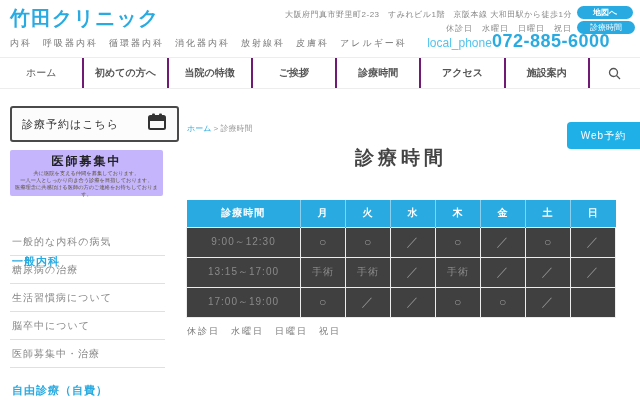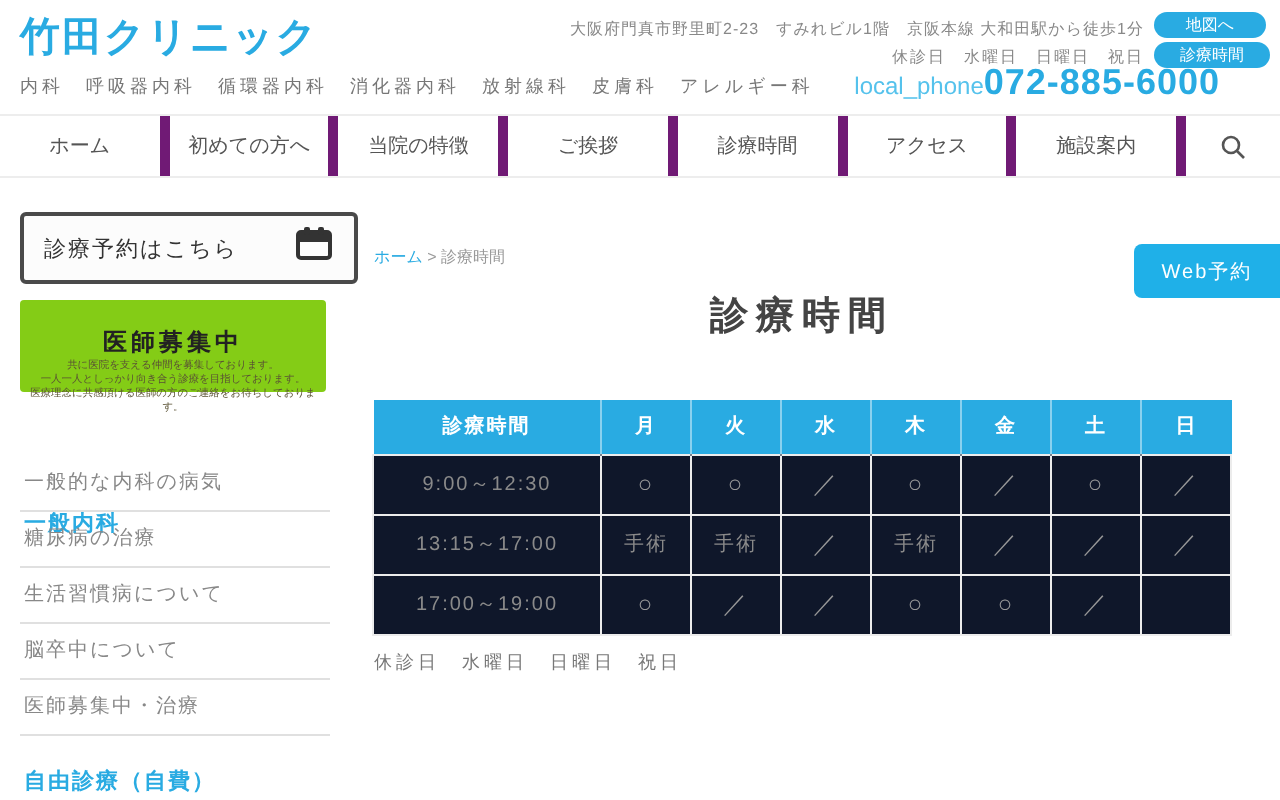--- a/index.html
+++ b/index.html
@@ -7,41 +7,41 @@
     font-family:"Liberation Sans","DejaVu Sans",sans-serif; }
   .abs { position:absolute; }
 
   
   #logo { left:10px; top:5px; font-size:20px; font-weight:bold; color:#29abe2; letter-spacing:1px; }
   #departments { left:10px; top:37px; font-size:9px; color:#777; letter-spacing:2px; }
   #address-line { right:68px; top:9px; font-size:8px; color:#888; letter-spacing:.5px; }
   #closed-line { right:68px; top:23px; font-size:8px; color:#888; letter-spacing:1px; }
   .pill-btn { background:#29abe2; color:#fff; font-size:8px; border:none; border-radius:8px;
     height:13px; line-height:13px; text-align:center; padding:0 8px; cursor:pointer; display:block; }
-  #map-btn { right:7px; top:6px; width:56px; }
+  #map-btn { right:7px; top:6px; width:56px;font-weight:bold; }
   #hours-btn { right:5px; top:21px; width:58px; }
   #phone { right:30px; top:31px; display:flex; align-items:baseline; }
   #phone .phone-ic { font-size:12px; color:#55c2ec; }
   #phone .phone-num { font-size:18px; font-weight:bold; color:#29abe2; letter-spacing:.5px; }
 
   
   #nav { left:0; top:57px; width:640px; height:32px; display:flex; align-items:stretch;
     border-top:1px solid #ededed; border-bottom:1px solid #ededed; }
   .nav-item { flex:1; display:flex; align-items:center; justify-content:center;
     font-size:10px; color:#555; cursor:pointer; }
-  .nav-item + .nav-item, #nav-search { border-left:5px solid #701a75; }
+  .nav-item + .nav-item, #nav-search { border-left:2px solid #701a75;font-weight:bold; }
   #nav-search { width:52px; flex:none; display:flex; align-items:center; justify-content:center; cursor:pointer; }
 
   
   #reserve-btn { left:10px; top:106px; width:169px; height:36px; background:#fcfcfc;
     border:2px solid #4a4a4a; border-radius:3px; display:flex; align-items:center;
     justify-content:space-between; padding:0 10px; cursor:pointer; }
   #reserve-btn .lbl { font-size:11px; color:#333; letter-spacing:1px; }
-  #recruit-box { left:10px; top:150px; width:153px; height:46px; background:#84cc16;
-    border-radius:2px; text-align:center; padding-top:13px; }
+  #recruit-box { left:10px; top:150px; width:153px; height:46px; background:#c4b5fd;
+    border-radius:2px; text-align:center; padding-top:3px; }
   #recruit-title { font-size:12px; font-weight:bold; color:#222; letter-spacing:2px; }
   .recruit-line { font-size:5.5px; color:#5a5234; line-height:7px; transform:scale(.95); }
   .side-heading { left:12px; font-size:11px; font-weight:bold; color:#29abe2; letter-spacing:1px; }
   #side-heading-1 { top:210px;margin-top:44px; }
   #side-heading-2 { top:383px; }
   #side-menu { left:10px; top:228px; width:155px; }
   .side-item { height:28px; line-height:28px; font-size:10px; color:#888;
     border-bottom:1px solid #e0e0e0; padding-left:2px; letter-spacing:1px; cursor:pointer; }
 
   
@@ -49,21 +49,21 @@
   #breadcrumb .bc-home { color:#29abe2; cursor:pointer; }
   #web-reserve-btn { right:0; top:122px; width:73px; height:27px; background:#1fb0e8; color:#fff;
     font-size:10px; border:none; border-radius:4px 0 0 4px; cursor:pointer; letter-spacing:1px; }
   #page-title { left:186px; top:145px; width:430px; text-align:center; font-size:19px;
     color:#444; letter-spacing:4px; }
 
   #schedule { left:186px; top:200px; width:430px; border-collapse:collapse; table-layout:fixed; }
   #schedule th { background:#29abe2; color:#fff; font-size:10px; font-weight:bold; height:27px;
     border-left:1px solid rgba(255,255,255,.45); letter-spacing:1px; }
   #schedule th:first-child { border-left:none; width:114px; }
-  #schedule td { background:#0f172a; border:1px solid #ececec; height:30px; text-align:center;
+  #schedule td { background:#404040; border:1px solid #ececec; height:30px; text-align:center;
     font-size:10px; color:#8a8a8a; letter-spacing:1px; }
   #schedule td.mark { font-size:12px; color:#999; }
   #closed-note { left:187px; top:325px; font-size:9px; color:#777; letter-spacing:2px; }
 </style>
 </head>
 <body>
 
 <div class="abs" id="logo">竹田クリニック</div>
 <div class="abs" id="departments">内科　呼吸器内科　循環器内科　消化器内科　放射線科　皮膚科　アレルギー科</div>
 <div class="abs" id="address-line">大阪府門真市野里町2-23　すみれビル1階　京阪本線 大和田駅から徒歩1分</div>

